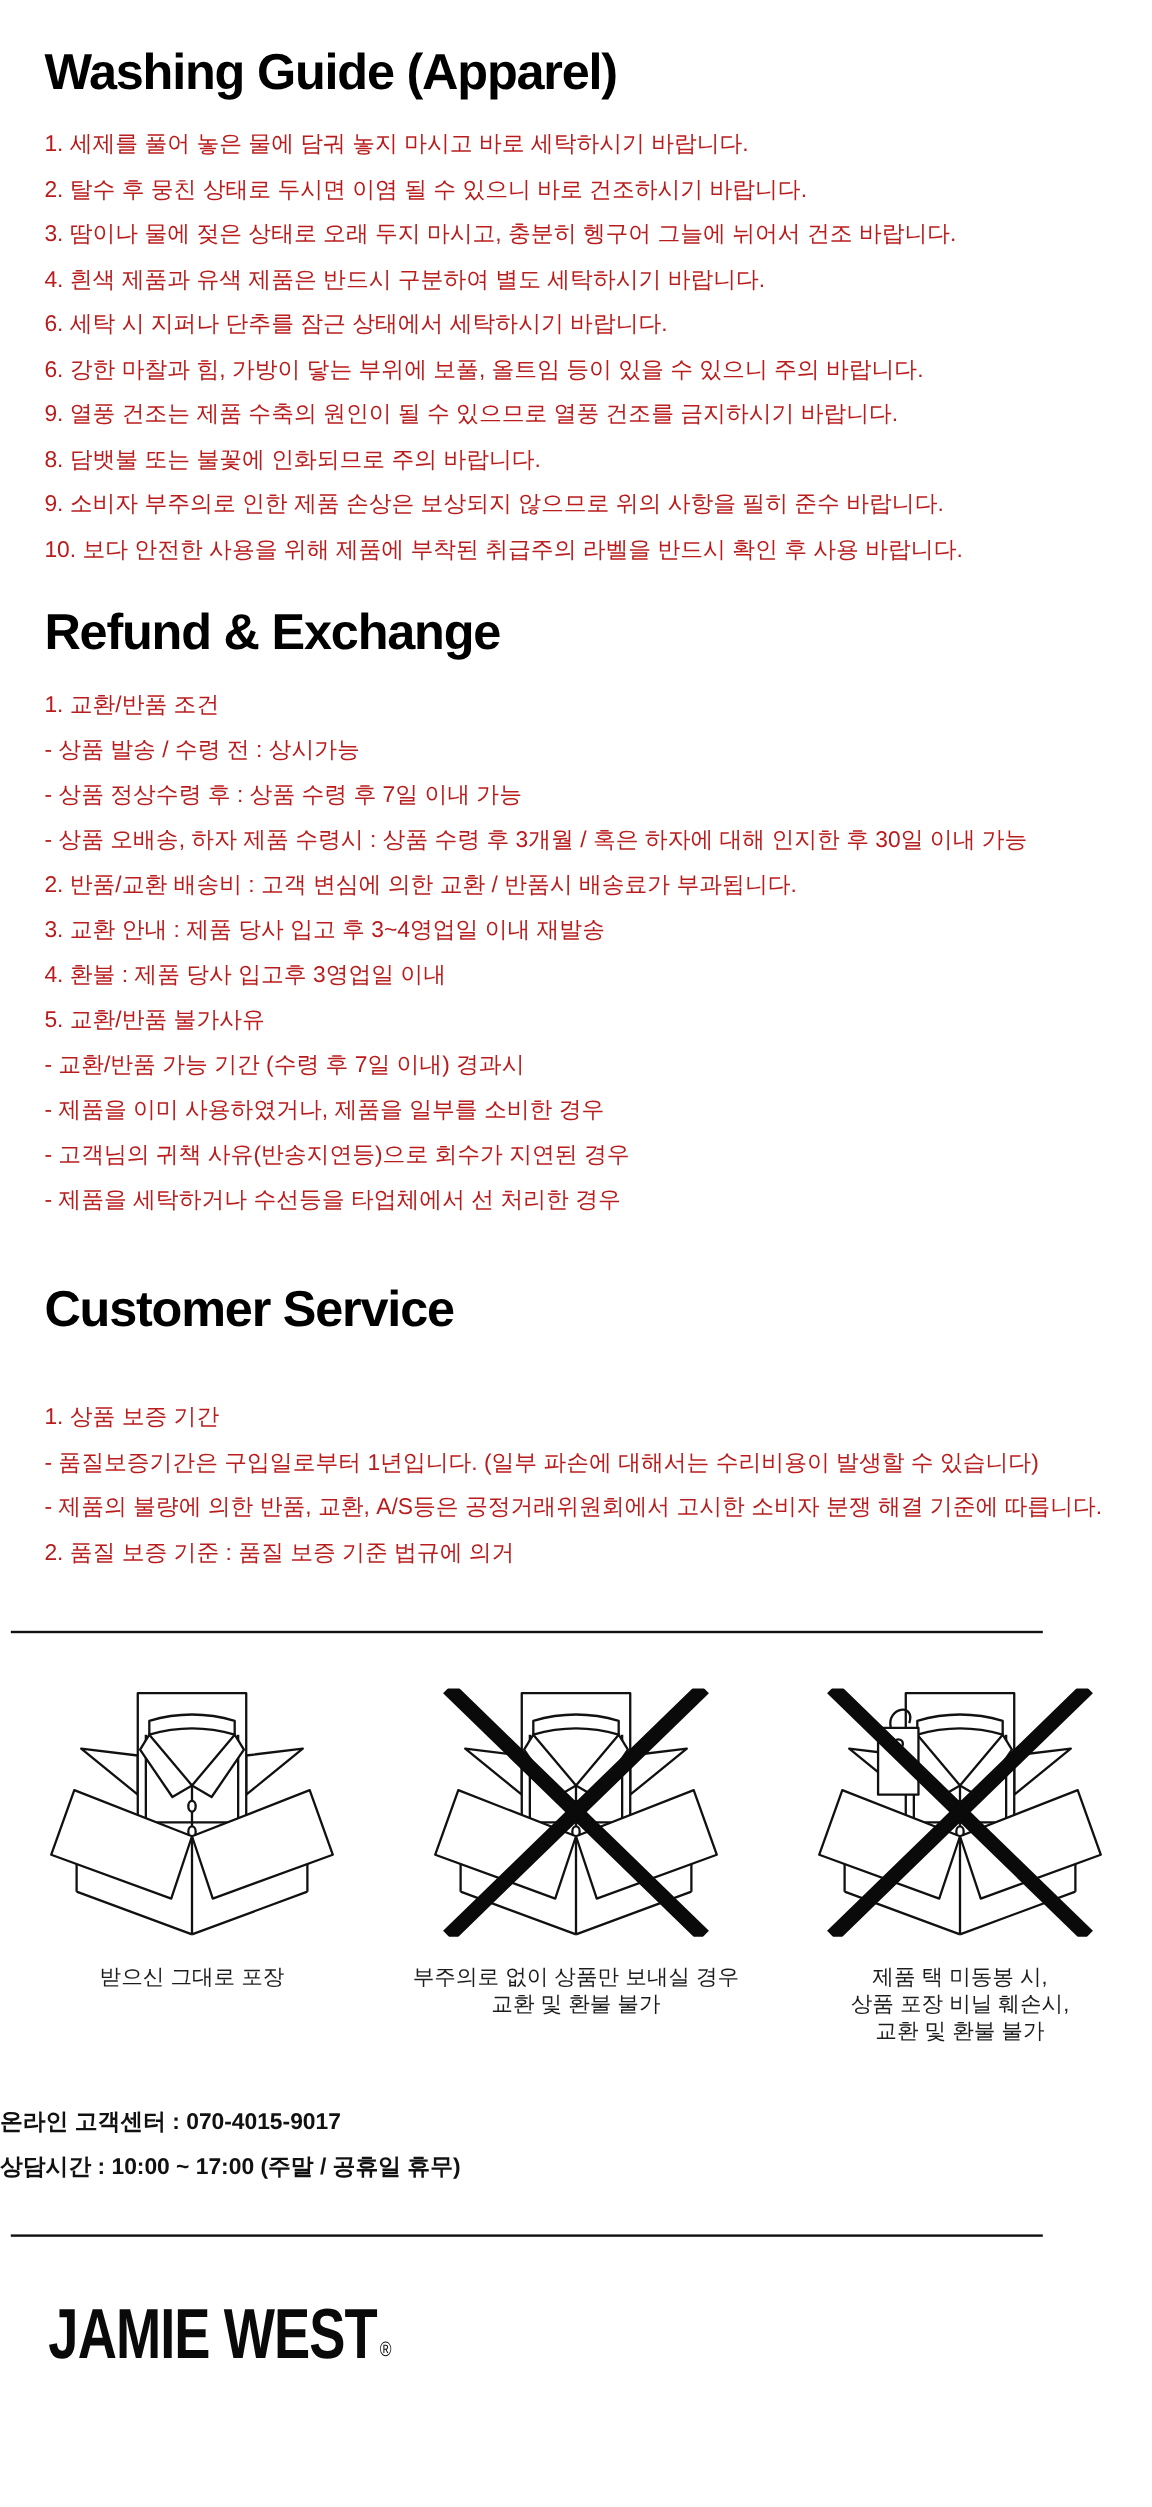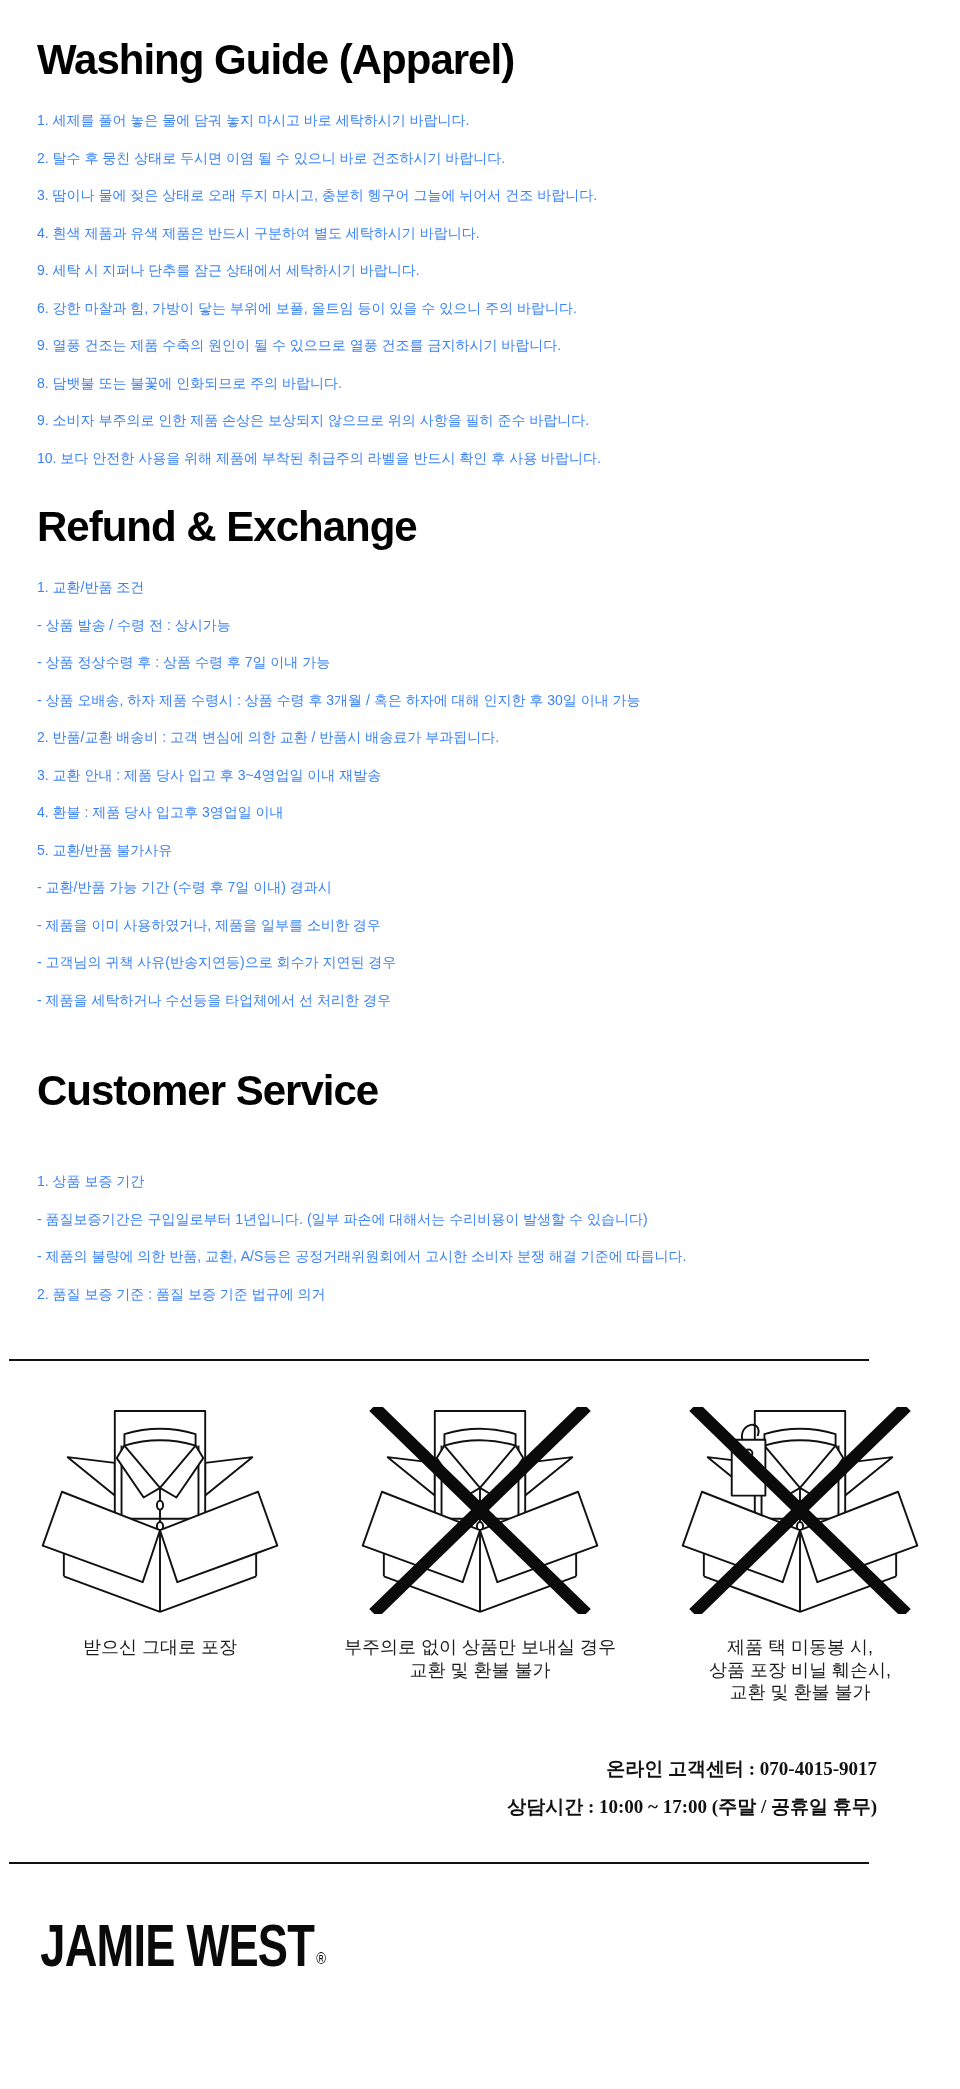--- a/index.html
+++ b/index.html
@@ -21,24 +21,24 @@
     font-weight: 700;
     letter-spacing: -1px;
   }
   .title-washing { padding-top: 36px; }
   .title-refund  { padding-top: 26px; }
   .title-cs      { padding-top: 48px; }
 
   .item-list { margin-top: 18px; }
   .item-list p {
     margin: 0;
-    font-size: 14px;
+    font-size: 19px;
     line-height: 37.5px;
     white-space: nowrap;
-    color: #3b82f6;
+    color: #b91c1c;
   }
   .cs-list { margin-top: 48px; }
 
   .divider {
     border: none;
     border-top: 2px solid #111;
     width: 860px;
     margin: 0 auto;
   }
   .divider-1 { margin-top: 46px; }
@@ -59,24 +59,23 @@
   .caption {
     margin-top: 22px;
     text-align: center;
     font-size: 18px;
     line-height: 22.5px;
     color: #1c1c1c;
   }
 
   .contact {
     margin-top: 46px;
-    text-align: right;
+    text-align: left;
     font-weight: 700;
     color: #111;
-    font-family: Liberation Serif, serif;
   }
   .contact p { margin: 0; font-size: 19px; line-height: 38px; }
 
   .brand {
     margin-top: 48px;
   }
   .brand .logo {
     display: inline-block;
     transform: scale(0.78, 1.02);
     transform-origin: center;
@@ -138,21 +137,21 @@
 
 <div class="page">
 
   <div class="text-section">
     <h1 class="section-title title-washing">Washing Guide (Apparel)</h1>
     <div class="item-list">
       <p>1. 세제를 풀어 놓은 물에 담궈 놓지 마시고 바로 세탁하시기 바랍니다.</p>
       <p>2. 탈수 후 뭉친 상태로 두시면 이염 될 수 있으니 바로 건조하시기 바랍니다.</p>
       <p>3. 땀이나 물에 젖은 상태로 오래 두지 마시고,  충분히 헹구어 그늘에 뉘어서 건조 바랍니다.</p>
       <p>4. 흰색 제품과 유색 제품은 반드시 구분하여 별도 세탁하시기 바랍니다.</p>
-      <p>9. 세탁 시 지퍼나 단추를 잠근 상태에서 세탁하시기 바랍니다.</p>
+      <p>6. 세탁 시 지퍼나 단추를 잠근 상태에서 세탁하시기 바랍니다.</p>
       <p>6. 강한 마찰과 힘, 가방이 닿는 부위에 보풀, 올트임 등이 있을 수 있으니 주의 바랍니다.</p>
       <p>9. 열풍 건조는 제품 수축의 원인이 될 수 있으므로 열풍 건조를 금지하시기 바랍니다.</p>
       <p>8. 담뱃불 또는 불꽃에 인화되므로 주의 바랍니다.</p>
       <p>9. 소비자 부주의로 인한 제품 손상은 보상되지 않으므로 위의 사항을 필히 준수 바랍니다.</p>
       <p>10. 보다 안전한 사용을 위해 제품에 부착된 취급주의 라벨을 반드시 확인 후 사용 바랍니다.</p>
     </div>
   </div>
 
   <div class="text-section">
     <h1 class="section-title title-refund">Refund &amp; Exchange</h1>

